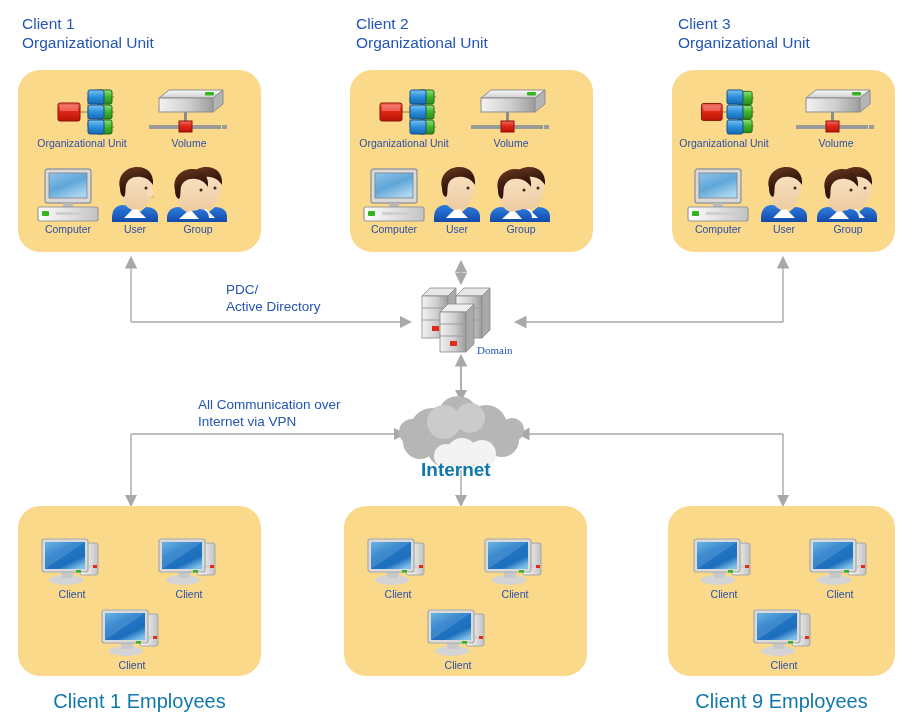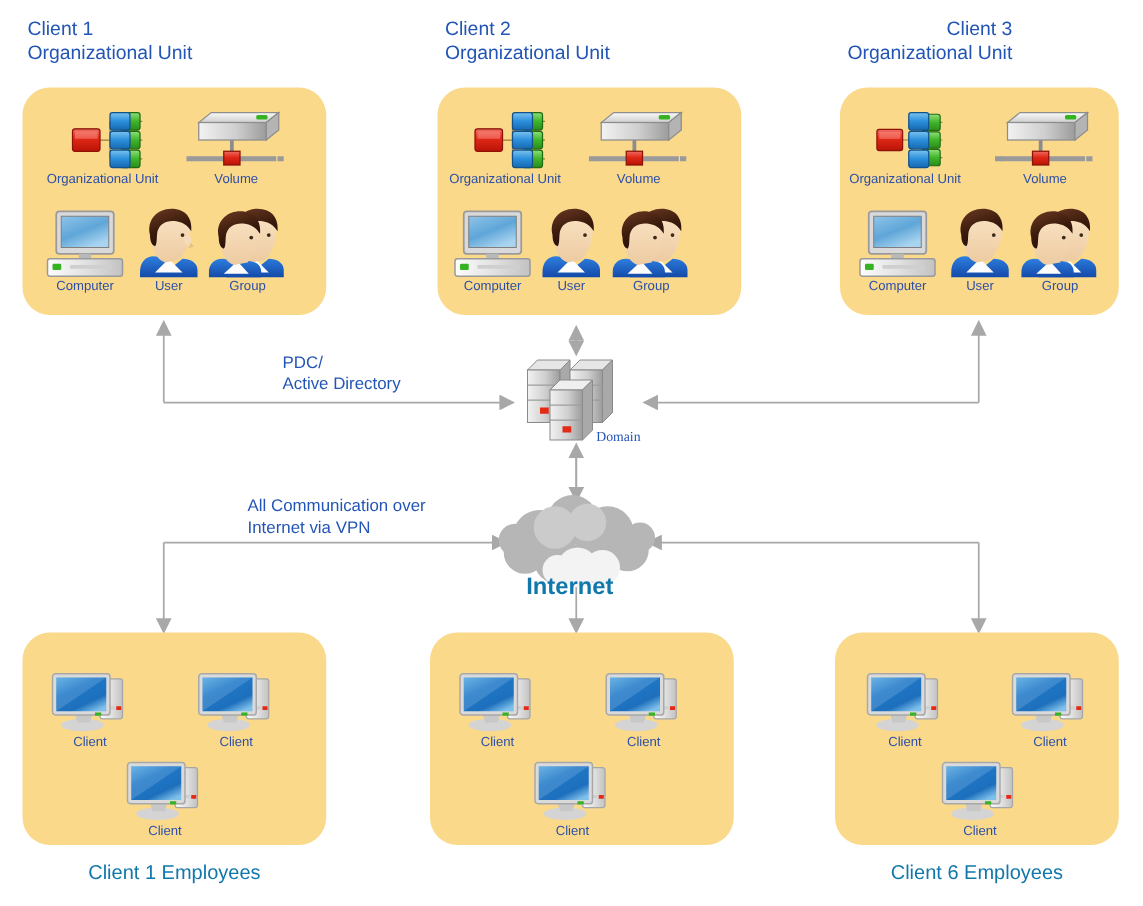--- a/index.html
+++ b/index.html
@@ -26,21 +26,21 @@
     position: absolute;
     color: #2255b5;
     font-size: 15.5px;
     line-height: 19px;
     font-weight: 400;
     white-space: pre-line;
   }
   .emp-title {
     position: absolute;
     color: #1178ab;
-    font-size: 16px;
+    font-size: 20px;
     font-weight: 400;
     text-align: center;
     white-space: nowrap;
   }
 
   
   .annot {
     position: absolute;
     color: #2255b5;
     font-size: 13.5px;
@@ -335,21 +335,21 @@
         <path d="M25,50 C25,42 18,39 13,39 C6,39 2,44 2,50 L2,54 L44,54 L44,50 C44,44 40,41 34,41 Z" fill="url(#gShirt)"></path>
         <path d="M14,51 L25,41 L34,51 Z" fill="#fdfdfd"></path>
         <path d="M11,20 C11,8 19,2 27,2 C37,2 43,10 42,21 C41,31 38,36 33,42 L22,44 C14,41 11,32 11,20 Z" fill="url(#gSkin)"></path>
         <path d="M10,22 C7,10 16,1 27,1 C39,1 44,9 43,19 C41,16 38,12 31,11 C23,10 18,13 16,19 C15,24 16,29 14,31 C11,30 10,26 10,22 Z" fill="url(#gHair)"></path>
         <circle cx="36" cy="22" r="1.5" fill="#3a2a1a"></circle>
       </g>
     </svg>
     <span class="cap">Group</span>
   </div>
 
-  <div class="ou-title" style="left:678px; top:14px;text-align:right;">Client 3
+  <div class="ou-title" style="left:678px; top:14px;">Client 3
 Organizational Unit</div>
   <div class="ou-box" style="left:672px; top:70px; width:223px; height:182px;"></div>
 
   <div class="cell" style="left:670px; top:88px; width:108px;">
     <svg class="art" width="60" height="48" viewBox="0 0 64 48">
       <g stroke="#9a7a3e" stroke-width="1" fill="none">
         <path d="M30,24 L38,24 M38,9 L38,39 M38,9 L46,9 M38,24 L46,24 M38,39 L46,39"></path>
         <path d="M60,9 L64,9 M60,24 L64,24 M60,39 L64,39"></path>
       </g>
       <rect x="8" y="15" width="22" height="18" rx="2" fill="url(#gRed)" stroke="#8d1205" stroke-width="1"></rect>
@@ -566,21 +566,21 @@
       <path d="M20,36 L34,36 L32,43 L22,43 Z" fill="#c8c8c8"></path>
       <rect x="2" y="4" width="46" height="33" rx="2.5" fill="#dadada" stroke="#a8a8a8" stroke-width="1.2"></rect>
       <rect x="5" y="7" width="40" height="27" fill="url(#gScreenBig)"></rect>
       <path d="M5,7 L45,7 L5,34 Z" fill="#ffffff" opacity=".14"></path>
       <rect x="36" y="35" width="5" height="2.5" fill="#35b321"></rect>
     </svg>
     <span class="cap">Client</span>
   </div>
 
   <div class="emp-box" style="left:668px; top:506px; width:227px; height:170px;"></div>
-  <div class="emp-title" style="left:668px; top:690px; width:227px;">Client 6 Employees</div>
+  <div class="emp-title" style="left:668px; top:690px; width:227px;">Client 9 Employees</div>
 
   <div class="cell" style="left:692px; top:535px; width:64px;">
     <svg class="art" width="64" height="52" viewBox="0 0 64 52">
       <rect x="40" y="8" width="18" height="32" rx="2" fill="url(#gTower)" stroke="#a6a6a6" stroke-width="1"></rect>
       <rect x="45" y="30" width="7" height="2.5" fill="#d0d0d0"></rect>
       <rect x="53" y="30" width="4" height="3" fill="#e22a15"></rect>
       <ellipse cx="26" cy="45" rx="17" ry="5" fill="#d4d4d4"></ellipse>
       <path d="M20,36 L34,36 L32,43 L22,43 Z" fill="#c8c8c8"></path>
       <rect x="2" y="4" width="46" height="33" rx="2.5" fill="#dadada" stroke="#a8a8a8" stroke-width="1.2"></rect>
       <rect x="5" y="7" width="40" height="27" fill="url(#gScreenBig)"></rect>

